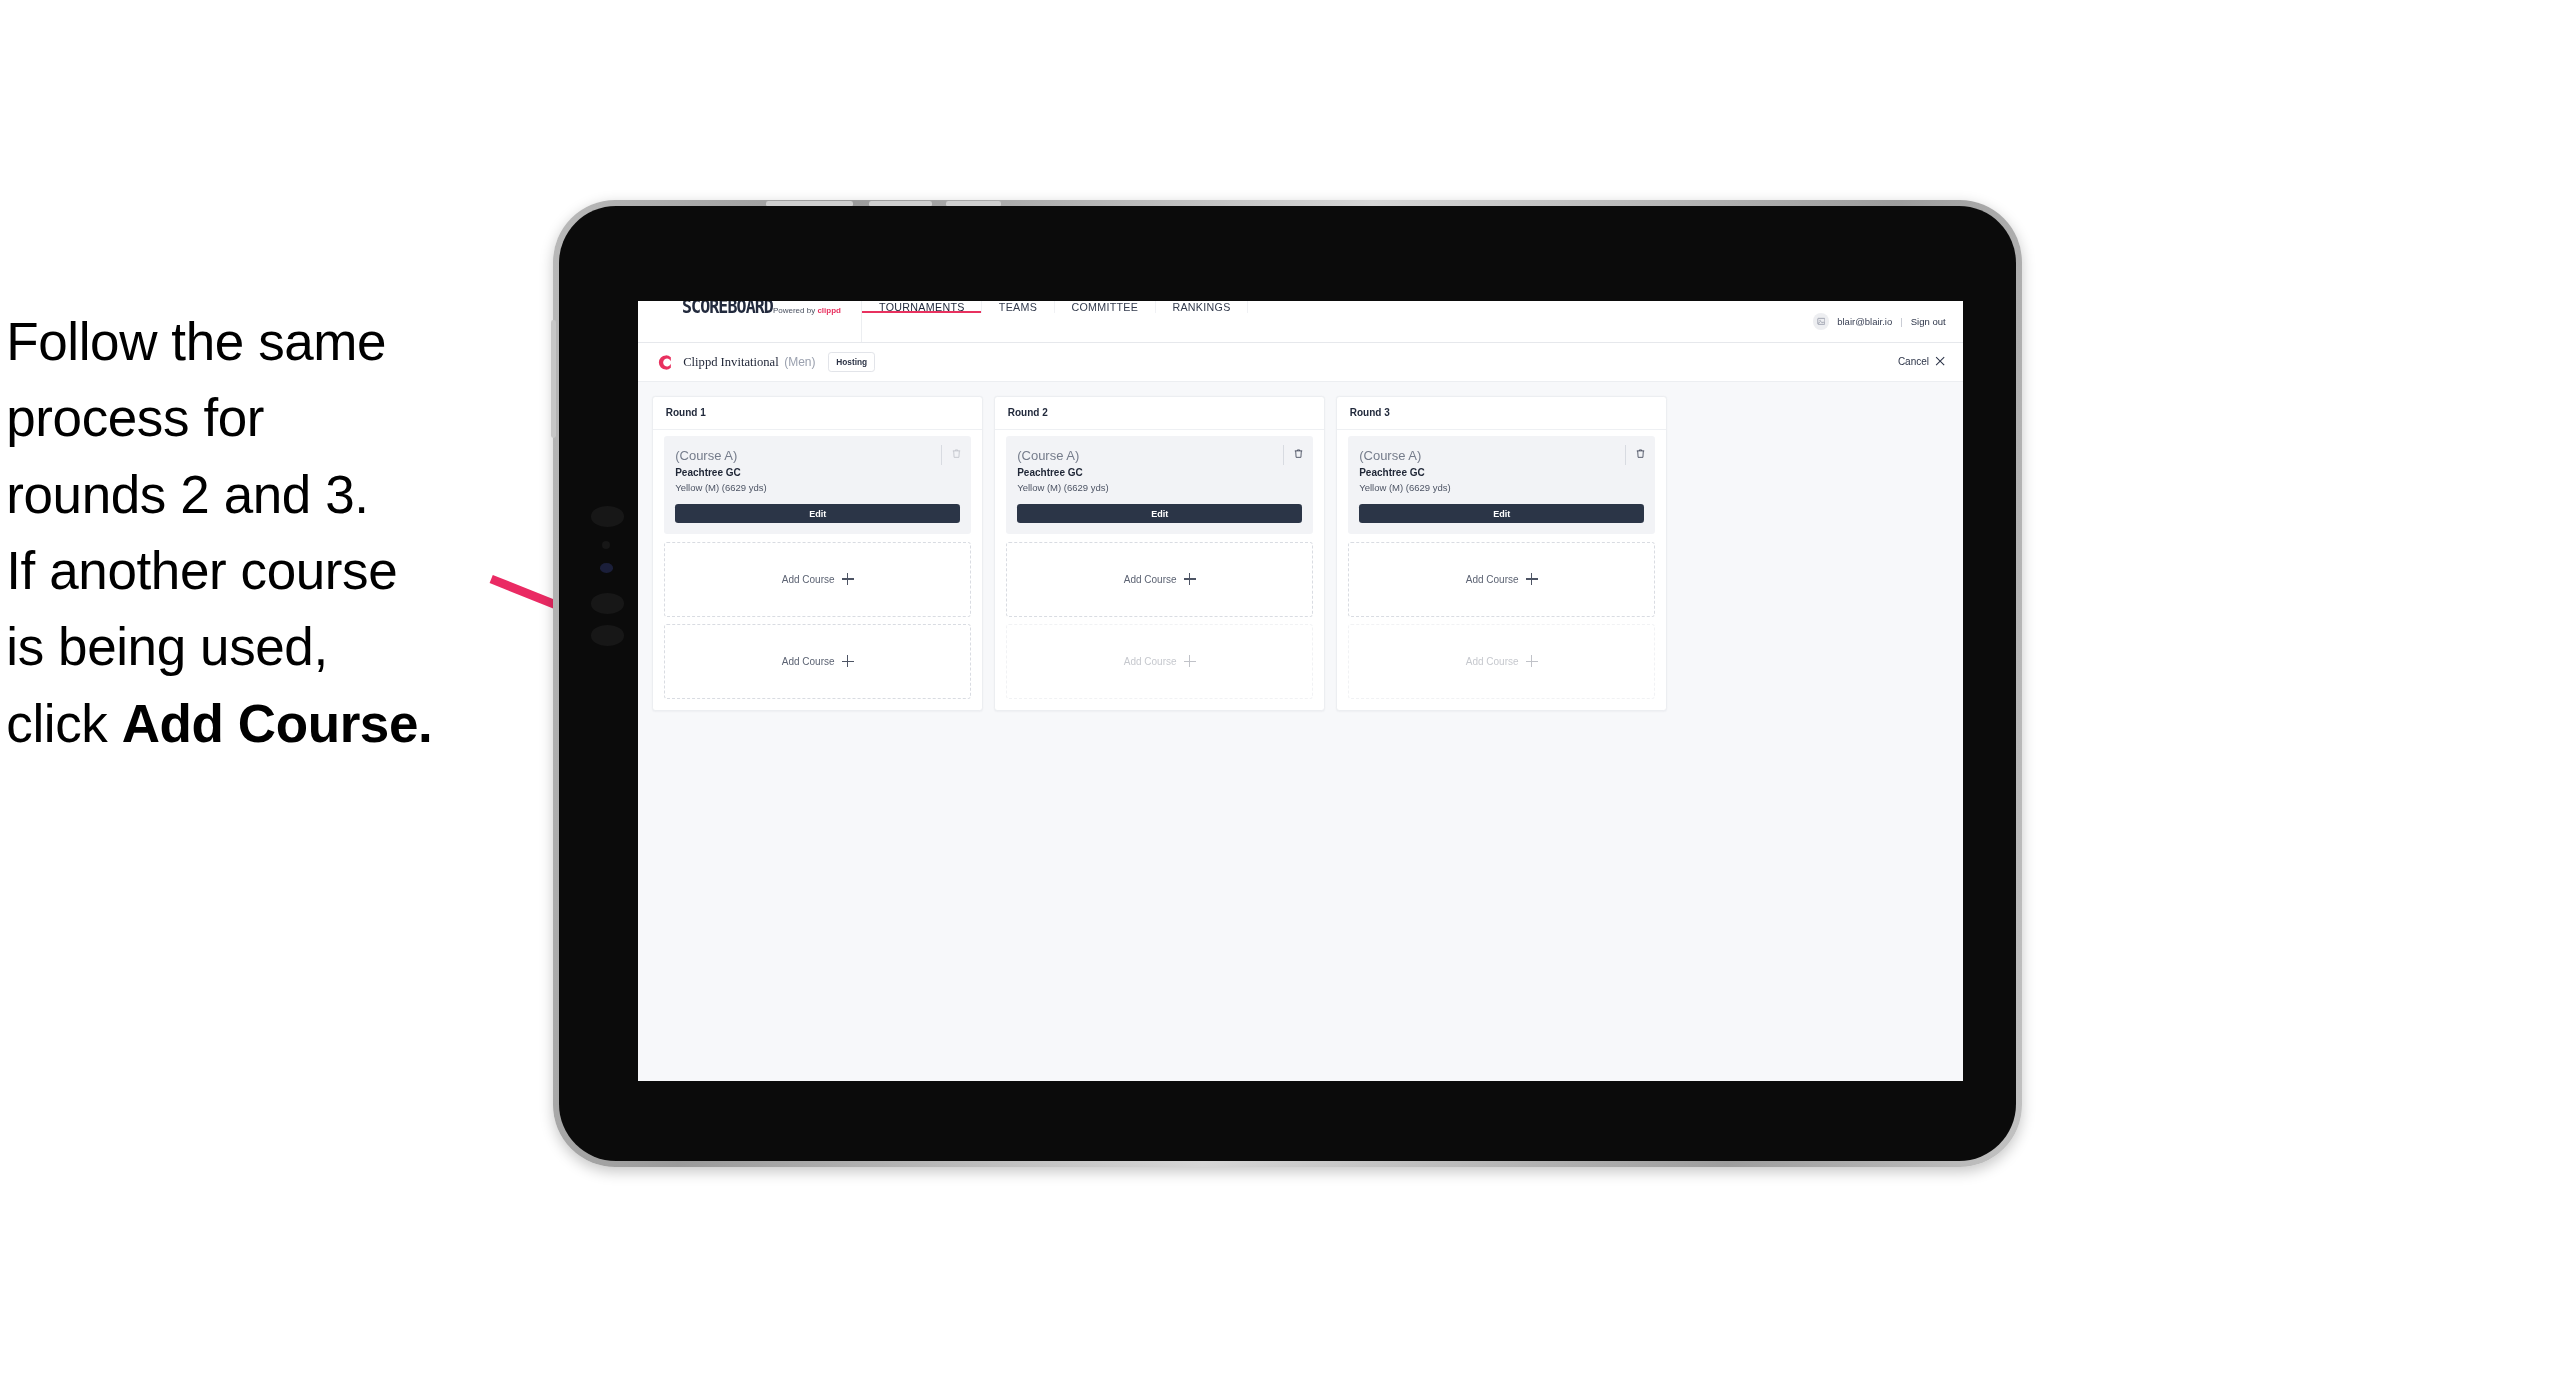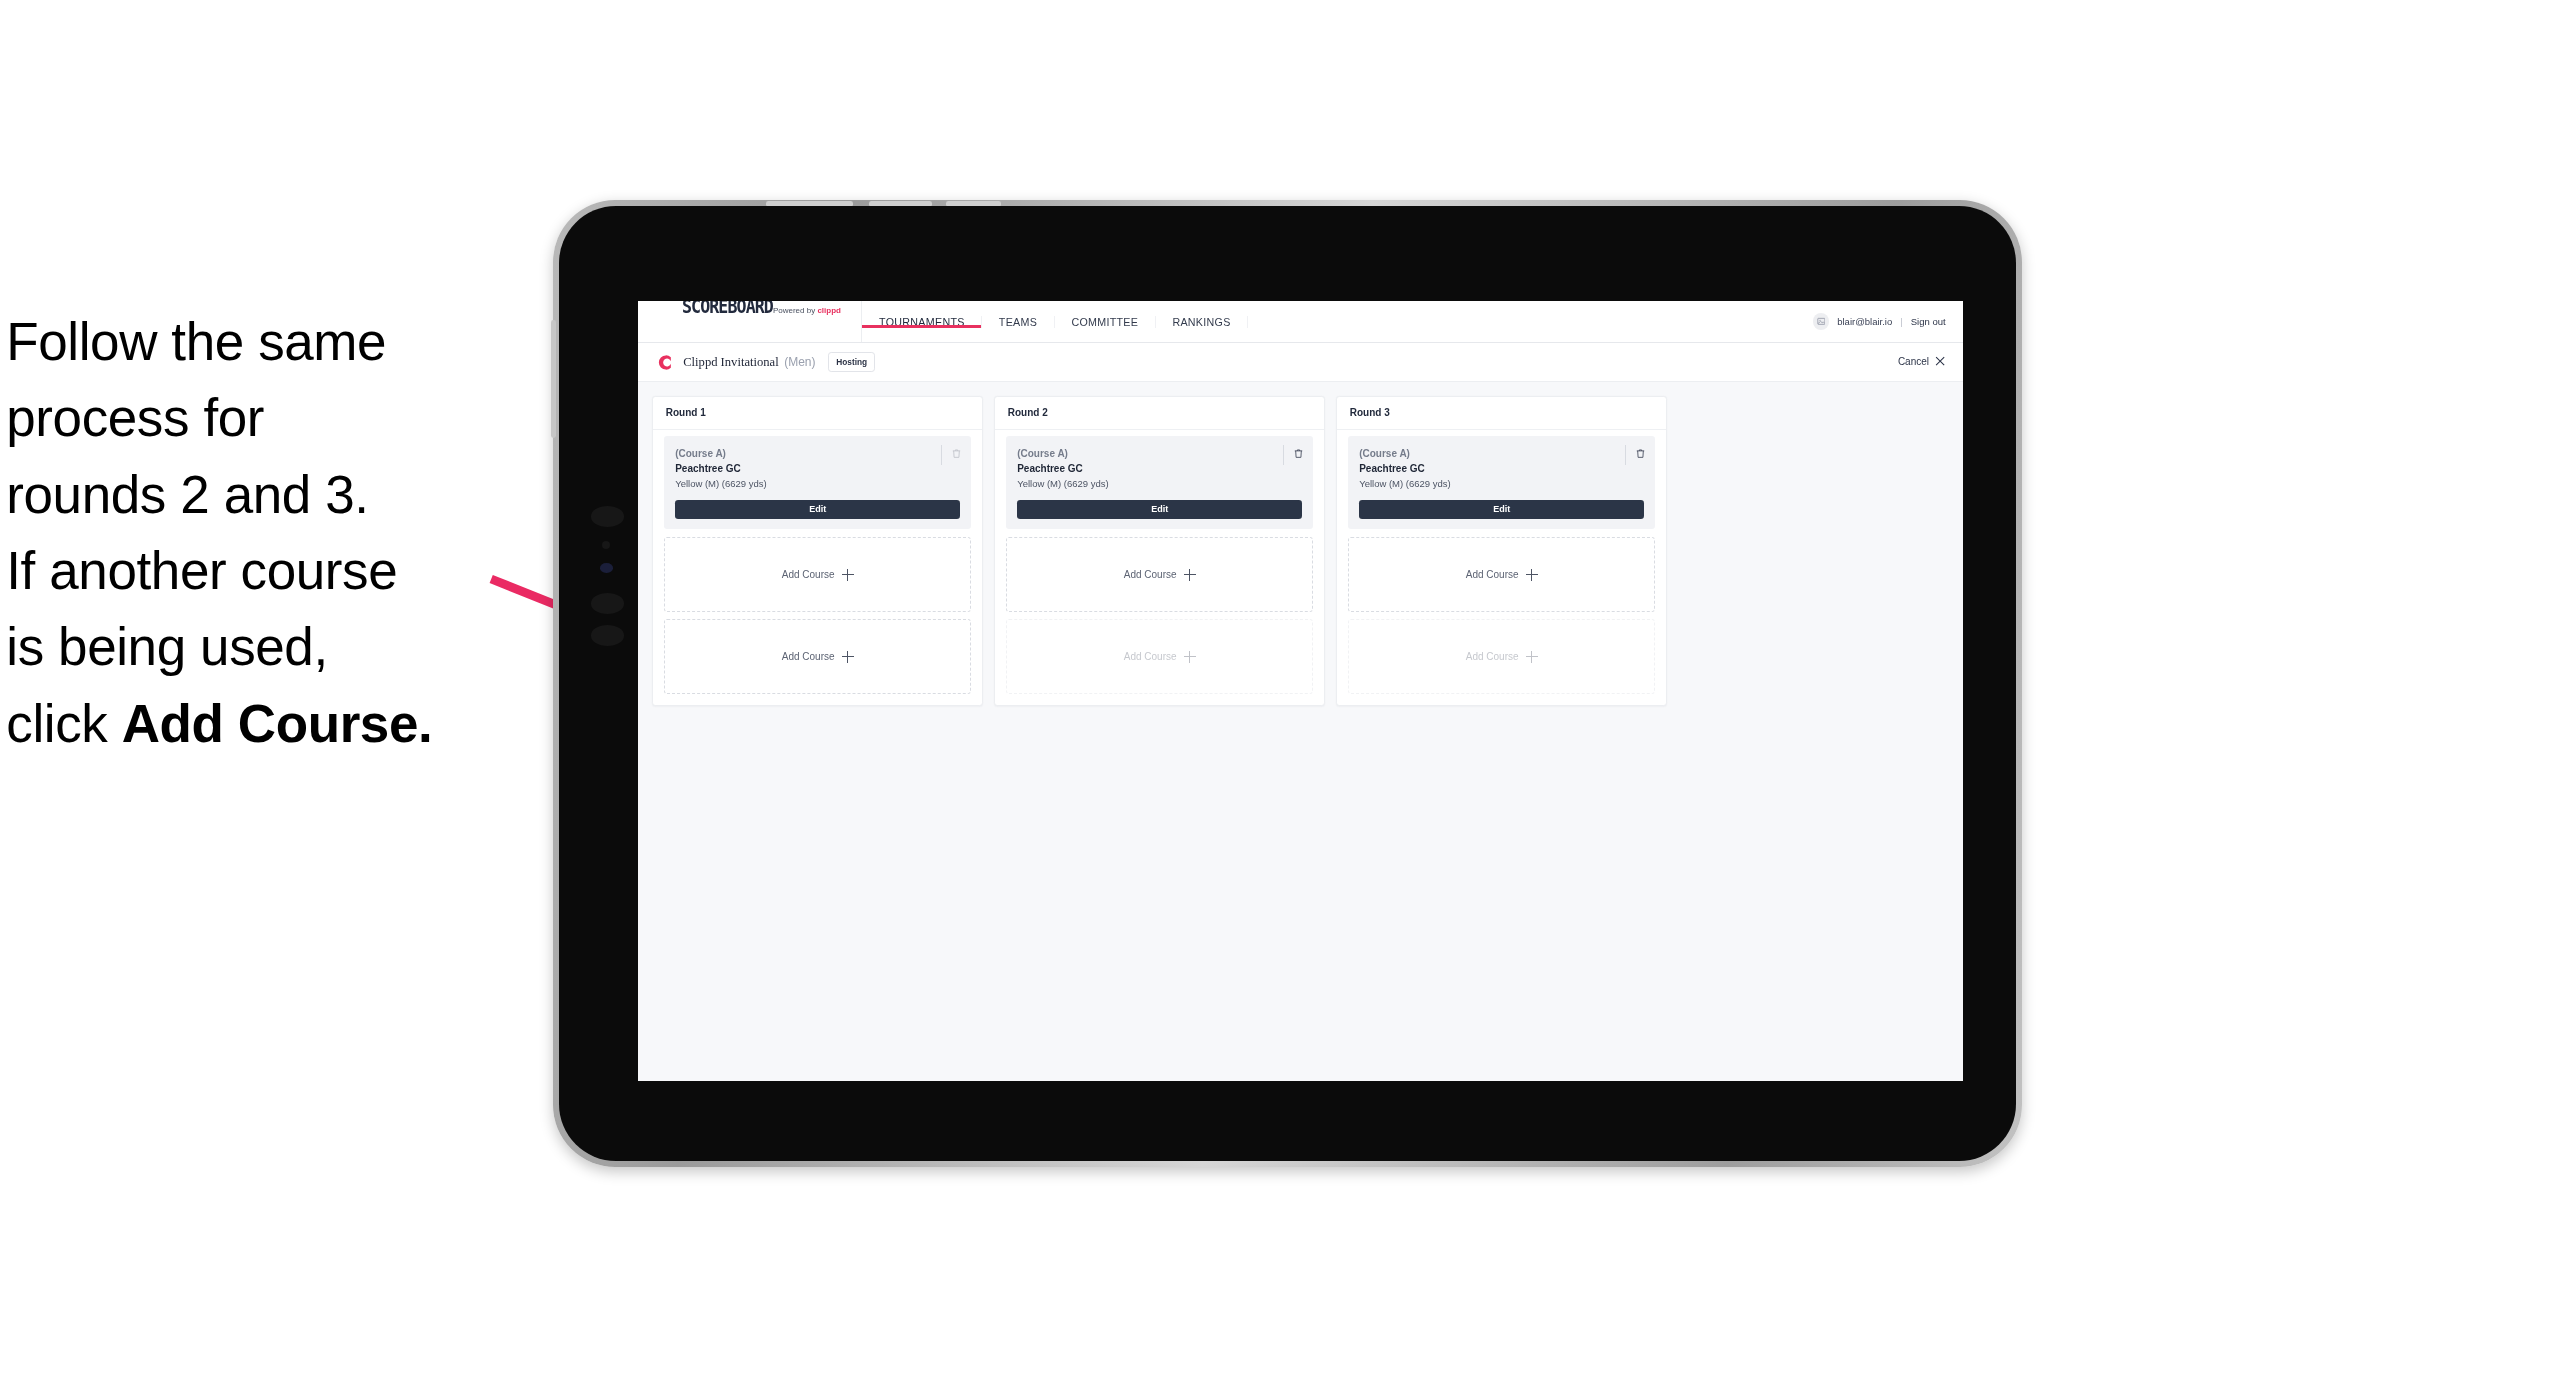--- a/index.html
+++ b/index.html
@@ -108,21 +108,21 @@
     transform-origin:left center;
   }
   .brand-sub{
     font-size:8px;
     color:#4a5160;
     margin-top:5.5px;
     line-height:1;
   }
   .brand-sub .pink{color:#e8315f;font-weight:bold;}
 
-  .mainnav{display:flex;align-items:center;}
+  .mainnav{display:flex;align-items:flex-start;}
   .navitem{
     display:flex;align-items:center;
     padding:0 16.6px;
     font-size:10.7px;
     letter-spacing:0.3px;
     color:#333b4d;
     position:relative;
     cursor:pointer;
     border-right:0.8px solid #f0f1f4;
   }
@@ -228,21 +228,21 @@
   }
   .roundbody{padding:6.3px 11px 11px 11px;}
 
   .coursecard{
     background:#f2f3f6;
     border-radius:3.2px;
     padding:9.5px 11px 10.3px 11px;
     position:relative;
     margin-bottom:8px;
   }
-  .cc-label{font-size:10px;color:#757c8b;line-height:1.5;font-weight:bold;}
+  .cc-label{font-size:13px;color:#757c8b;line-height:1.5;}
   .cc-name{font-size:10px;font-weight:bold;color:#1f2636;line-height:1.6;}
   .cc-tee{font-size:9.5px;color:#4d5464;line-height:1.55;}
   .cc-tools{
     position:absolute;right:9.5px;top:8.7px;
     display:flex;align-items:center;gap:8.7px;
   }
   .cc-divider{width:0.8px;height:20.5px;background:#d8dbe1;}
   .trash{cursor:pointer;color:#3b4254;}
   .trash.faded{opacity:0.28;}
 

